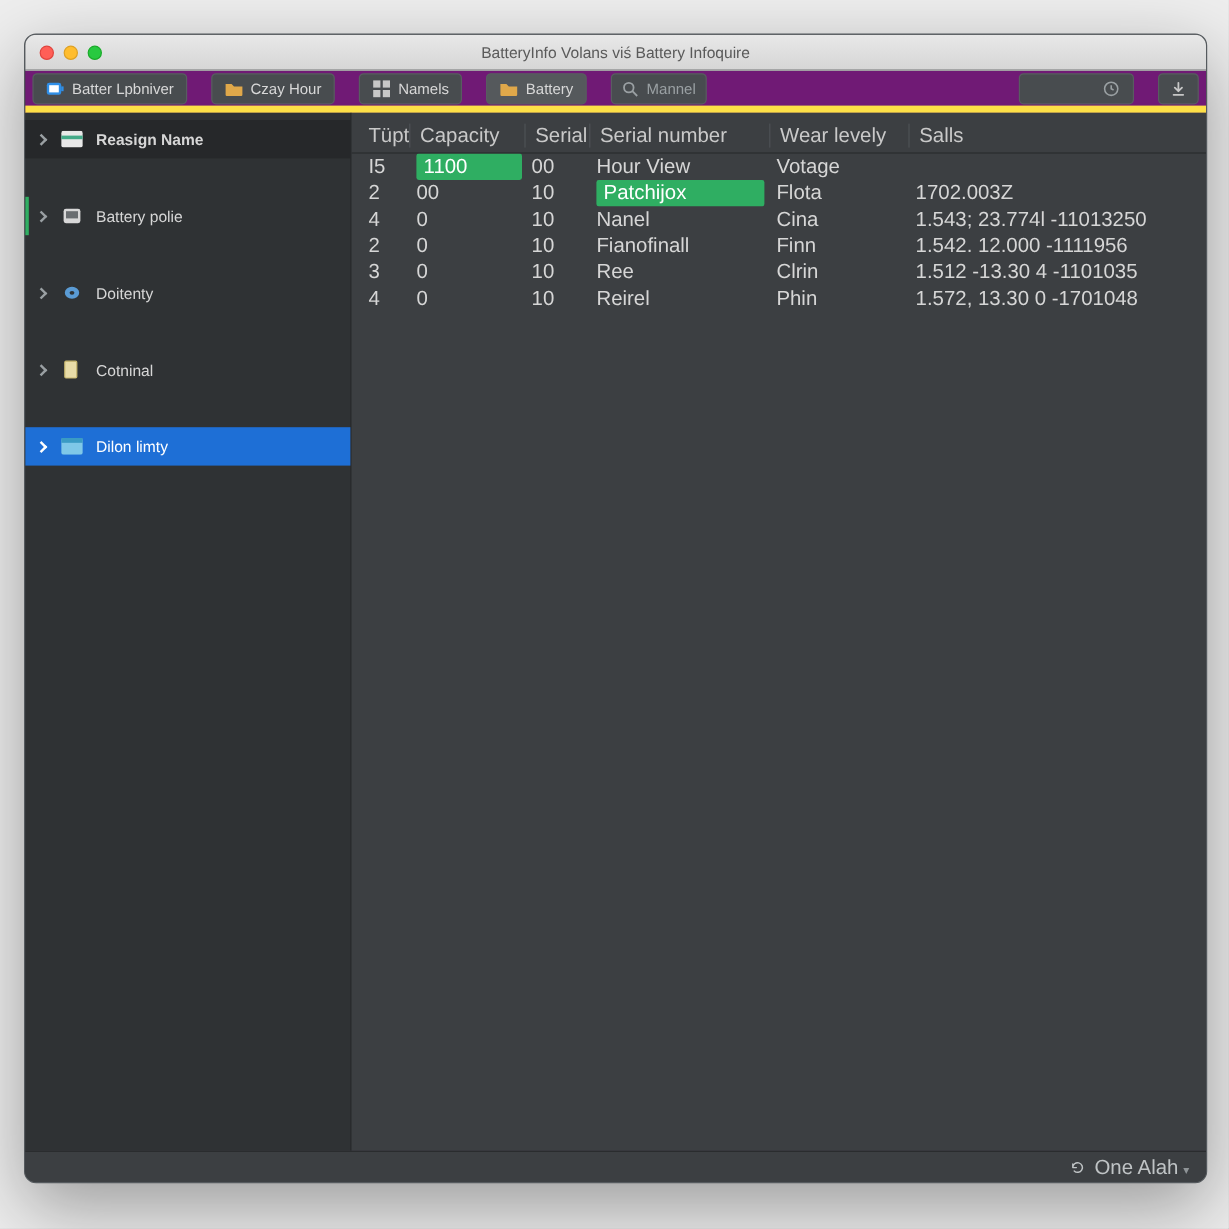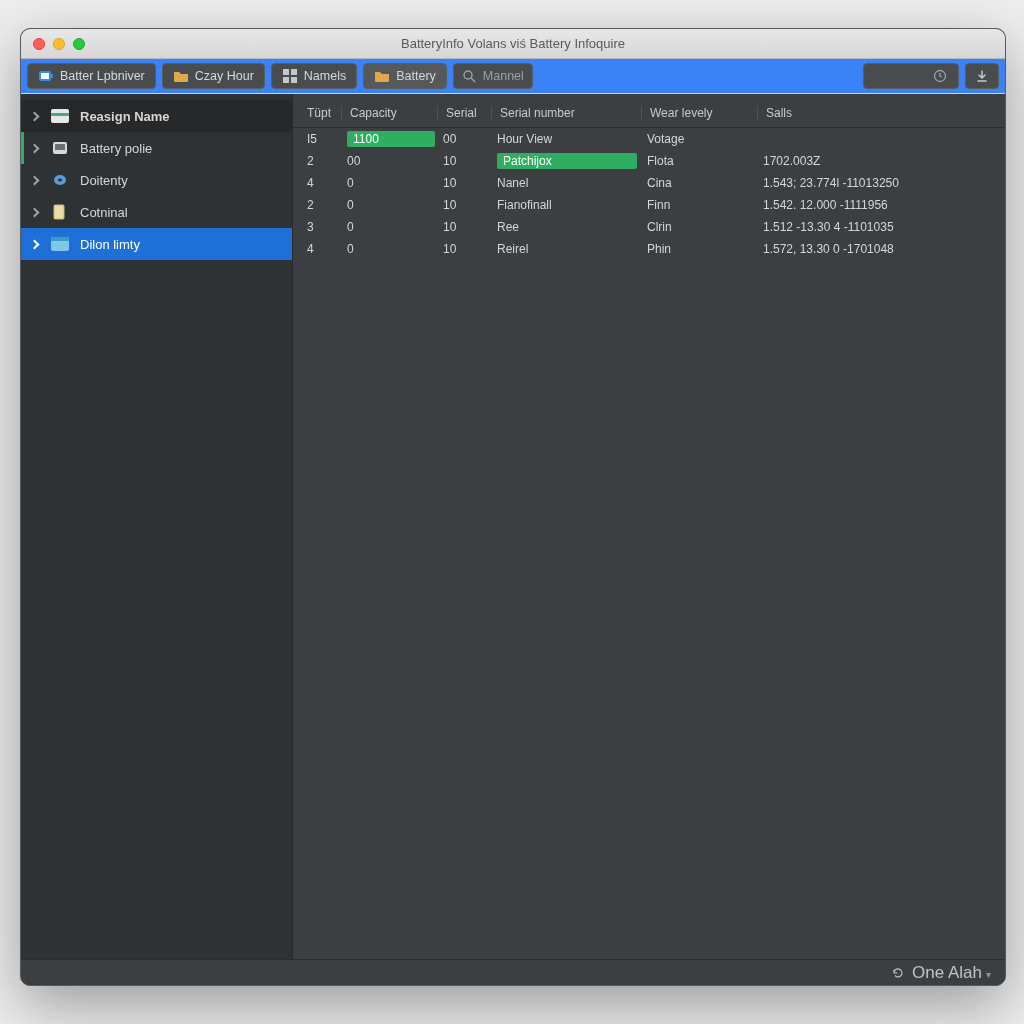--- a/index.html
+++ b/index.html
@@ -15,49 +15,49 @@
     display: flex; align-items: center; position: relative;
     border-bottom: 1px solid #b8b8b8;
   }
   .traffic { display: flex; gap: 8px; margin-left: 12px; }
   .tl { width: 12px; height: 12px; border-radius: 50%; }
   .tl.red { background:#ff5f57; border:1px solid #e0443e; }
   .tl.yel { background:#ffbd2e; border:1px solid #dea123; }
   .tl.grn { background:#28c940; border:1px solid #1aab29; }
   .title { position:absolute; left:0; right:0; text-align:center; font-size:13px; color:#5a5a5a; }
   .toolbar {
-    height: 35px; background: #3b82f6; border-bottom: 1px solid #fde047;
-    display: flex; align-items: center; padding: 0 6px; gap: 6px;
+    height: 35px; background: #701a75; border-bottom: 6px solid #fde047;
+    display: flex; align-items: center; padding: 0 6px; gap: 20px;
   }
   .tbtn {
     height: 26px; padding: 0 10px; display:flex; align-items:center; gap:6px;
     background:#484c4f; border:1px solid #585d60; border-radius:4px;
     color:#d8d8d8; font-size:12.5px; cursor:pointer;
   }
   .tbtn.active { background:#55595c; }
   .tbtn.search { padding:0 8px; color:#9aa0a3; width:80px;align-items:center; }
   .tbtn.iconbox { width:96px; justify-content:flex-end; }
   .tbtn.small { width:34px; justify-content:center; padding:0; }
   .ticon { width:16px; height:16px; display:inline-flex; align-items:center; justify-content:center; }
   .body { flex:1; display:flex; min-height:0; }
   .sidebar {
     width: 272px; background:#2f3234; border-right:1px solid #26282a;
-    display:flex; flex-direction:column; padding-top:6px;
+    display:flex; flex-direction:column; padding-top:6px;gap:32px;
   }
   .srow {
     height:32px; display:flex; align-items:center; gap:10px; padding:0 10px;
     color:#d6d6d6; font-size:13px; cursor:pointer; position:relative;
   }
   .srow .disclosure { width:7px; height:7px; border-right:2px solid #9aa0a3; border-bottom:2px solid #9aa0a3; transform:rotate(-45deg); margin-right:2px; }
   .srow .sicon { width:20px; height:16px; display:flex; align-items:center; justify-content:center; }
   .srow.header { background:#26282a; font-weight:600; }
   .srow.sel { background:#1e6fd6; color:#fff;text-align:center; }
   .srow.green-accent::before { content:""; position:absolute; left:0; top:0; bottom:0; width:3px; background:#2fae62; }
   .main { flex:1; background:#3c3f42; display:flex; flex-direction:column; }
-  .thead, .trow { display:flex; align-items:center; height:22px; font-size:12px; }
+  .thead, .trow { display:flex; align-items:center; height:22px; font-size:17px; }
   .thead { color:#c9c9c9; border-bottom:1px solid #2a2c2e; padding:8px 0 4px 0; height:34px; }
   .trow { color:#d6d6d6; }
   .cell { padding:0 6px; overflow:hidden; white-space:nowrap; }
   .th { border-left:1px solid #4e5255; padding-left:8px; }
   .th:first-child { border-left:none; }
   .c0 { width:48px; padding-left:14px; }
   .c1 { width:96px; }
   .c2 { width:54px; }
   .c3 { width:150px; }
   .c4 { width:116px; }

